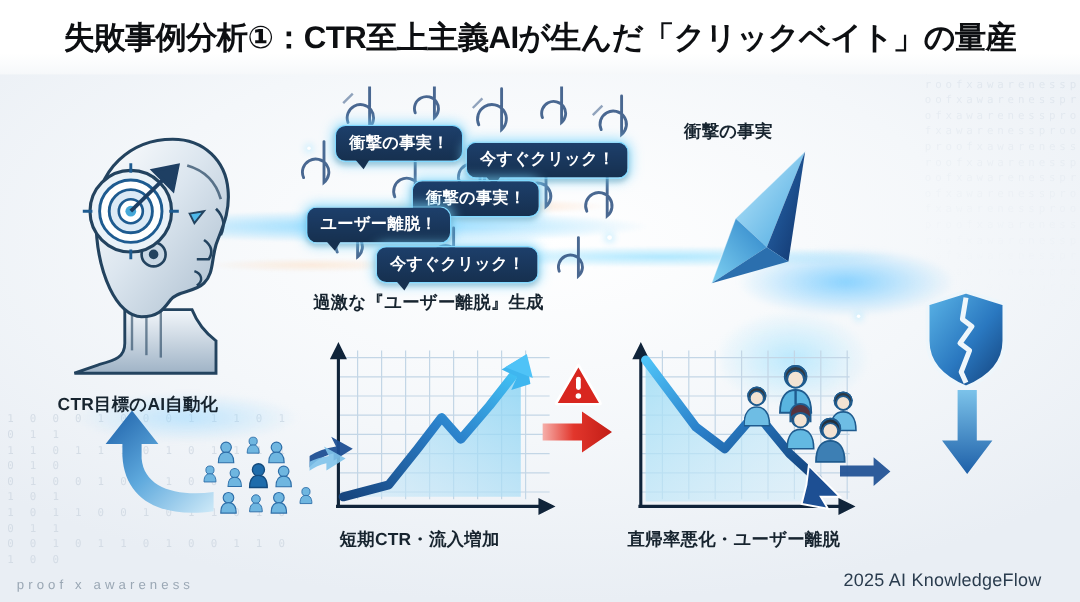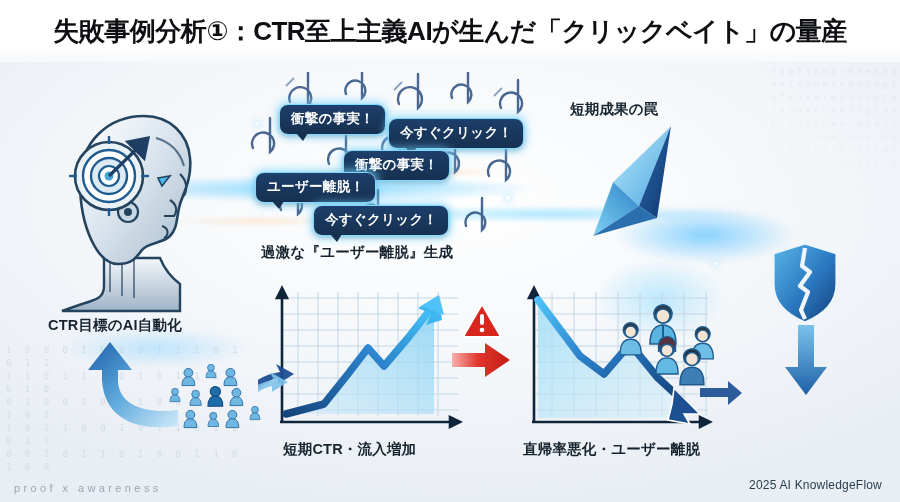--- a/index.html
+++ b/index.html
@@ -48,22 +48,22 @@
     position: absolute; left: 6px; bottom: 28px; width: 250px;
     color: #cfd8e2; opacity: .8;
     font-size: 9px; line-height: 13px; letter-spacing: 4px;
     font-family: "DejaVu Sans Mono", monospace; z-index: 1;
   }
   .wordmark {
     position: absolute; left: 14px; bottom: 8px;
     font-size: 11px; letter-spacing: 3.4px; color: #9aa7b4; z-index: 40;
   }
   .footer-credit {
-    position: absolute; right: 18px; bottom: 10px;
-    font-size: 12px; color: #2a3c4e; z-index: 40; letter-spacing: .2px;
+    position: absolute; right: 32px; bottom: 10px;
+    font-size: 15px; color: #2a3c4e; z-index: 40; letter-spacing: .2px;
   }
 
   
   .streak { position: absolute; z-index: 2; pointer-events: none; }
   .streak-main {
     left: 120px; top: 130px; width: 700px; height: 140px;
     background:
       radial-gradient(ellipse 46% 14% at 28% 42%, rgba(120,210,255,.85), rgba(120,210,255,0) 70%),
       radial-gradient(ellipse 40% 9% at 62% 60%, rgba(150,225,255,.75), rgba(150,225,255,0) 70%),
       radial-gradient(ellipse 22% 7% at 40% 30%, rgba(255,190,140,.45), rgba(255,190,140,0) 70%),
@@ -113,21 +113,21 @@
   .b3 { left: 343px; top: 150px; }
   .b4 { left: 255px; top: 172px; }
   .b5 { left: 313px; top: 205px; }
 
   
   .lbl {
     position: absolute; z-index: 30;
     font-size: 14.5px; font-weight: 700; color: #17242f;
     white-space: nowrap; letter-spacing: .2px;
   }
-  .lbl-robot   { left: 48px;  top: 316px; }
+  .lbl-robot   { left: 48px;  top: 328px; }
   .lbl-hook    { left: 261px; top: 243px; }
   .lbl-trap    { left: 570px; top: 100px; }
   .lbl-ltv     { left: 543px; top: 245px; }
   .lbl-ctr     { left: 283px; top: 440px; }
   .lbl-bounce  { left: 523px; top: 440px; text-align: right; }
   .lbl-brand   { left: 736px; top: 400px; }
 
   
   .robot { position: absolute; left: 52px; top: 108px; width: 180px; height: 205px; z-index: 20; }
 
@@ -541,21 +541,21 @@
   </div>
 
   <div class="bubble b1">衝撃の事実！</div>
   <div class="bubble b2">今すぐクリック！</div>
   <div class="bubble b3">衝撃の事実！</div>
   <div class="bubble b4">ユーザー離脱！</div>
   <div class="bubble b5">今すぐクリック！</div>
 
   <div class="lbl lbl-robot">CTR目標のAI自動化</div>
   <div class="lbl lbl-hook">過激な『ユーザー離脱』生成</div>
-  <div class="lbl lbl-trap">短期成果の罠</div>
+  <div class="lbl lbl-trap">衝撃の事実</div>
   <div class="lbl lbl-ctr">短期CTR・流入増加</div>
   <div class="lbl lbl-bounce">直帰率悪化・ユーザー離脱</div>
 
   <div class="title-band"></div>
   <div class="title">失敗事例分析①：CTR至上主義AIが生んだ「クリックベイト」の量産</div>
 
   <div class="binary" id="binbox">
       <div>1 0 0 0 1 0 0 0 1 1 1 0 1 0 1 1</div>
       <div>1 1 0 1 1 1 0 1 0 1 1 1 1 0 1 0</div>
       <div>0 1 0 0 1 0 1 1 0 0 1 0 1 1 0 1</div>

